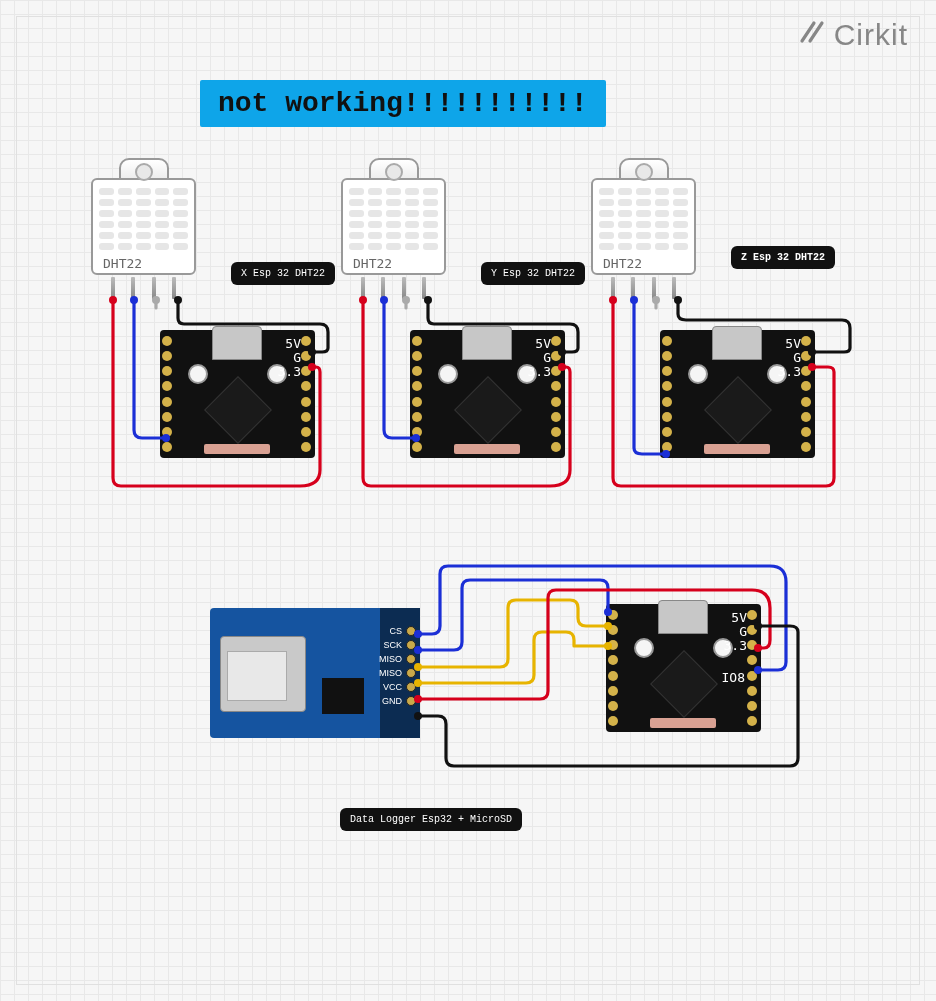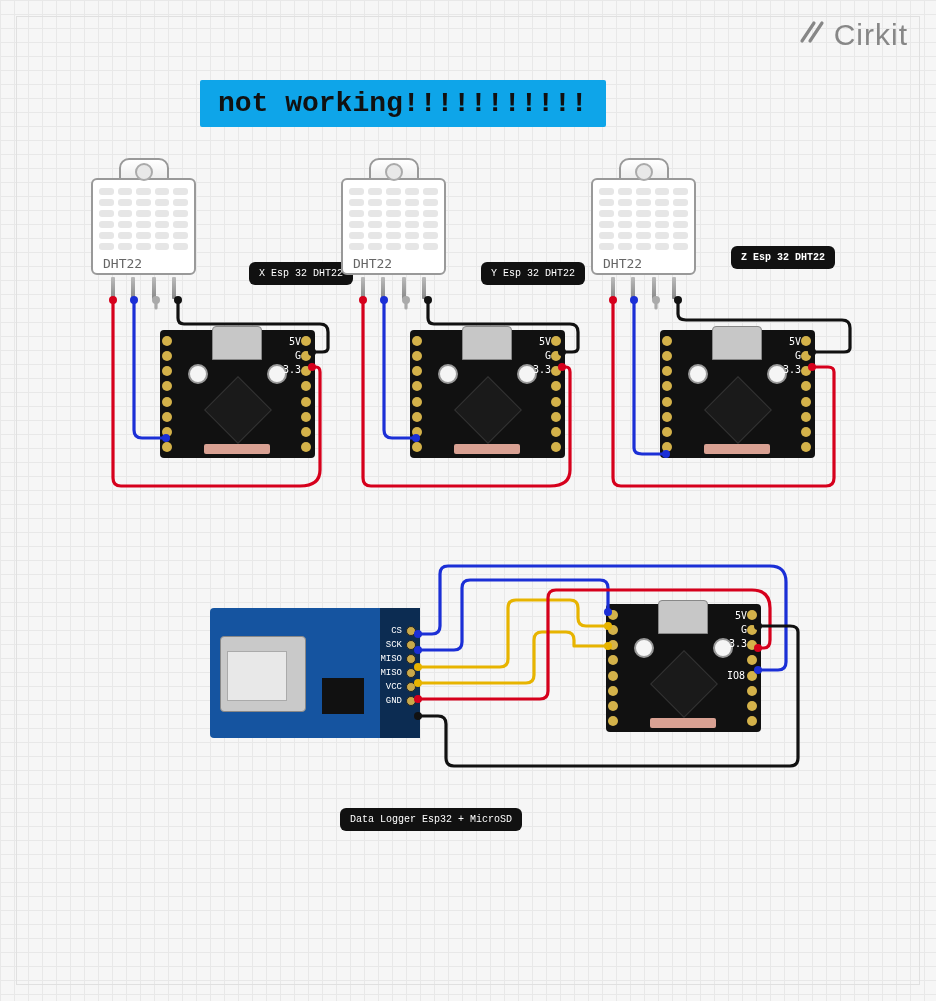--- a/index.html
+++ b/index.html
@@ -147,21 +147,21 @@
   .esp-btn.l { left:28px; top:34px; }
   .esp-btn.r { right:28px; top:34px; }
   .esp-pads-l, .esp-pads-r {
     position:absolute; top:6px; bottom:6px; width:12px;
     display:flex; flex-direction:column; justify-content:space-between;
   }
   .esp-pads-l { left:2px; }
   .esp-pads-r { right:2px; }
   .esp-pad { width:10px; height:10px; background:#d4b24a; border-radius:50%; }
   .esp-pinlbl {
-    position:absolute; color:#fff; font-size:10px; font-family:monospace;
+    position:absolute; color:#fff; font-size:13px; font-family:monospace;
   }
   
   .sd {
     position:absolute; width:210px; height:130px;
     background:#1554a0;
     border-radius:4px;
   }
   .sd-rail {
     position:absolute; top:0; bottom:0; right:0; width:40px;
     background:#0c2c52;
@@ -182,21 +182,21 @@
     width:42px; height:36px; background:#111;
   }
   .sd-pinrow {
     position:absolute; right:4px; top:18px;
     display:flex; flex-direction:column; gap:4px;
   }
   .sd-pin {
     display:flex; align-items:center; gap:4px;
     justify-content:flex-end;
   }
-  .sd-pin-lbl { color:#fff; font-family:Liberation Mono, monospace; font-size:9px; }
+  .sd-pin-lbl { color:#fff; font-family:Liberation Sans, sans-serif; font-size:9px; }
   .sd-pin-hole {
     width:10px; height:10px; background:#c9a94a;
     border-radius:50%; border:1px solid #222;
   }
   svg.wires {
     position:absolute; inset:0;
     width:936px; height:1001px;
     pointer-events:none;
   }
   svg.wires path {
@@ -261,21 +261,21 @@
     </div>
     <div class="dht-label">DHT22</div>
   </div>
   <div class="dht-pins">
       <div class="dht-pin"></div>
       <div class="dht-pin"></div>
       <div class="dht-pin"></div>
       <div class="dht-pin"></div>
     </div>
 </div>
-<div class="label-chip" style="left:231px;top:262px;margin-left:18px;">X Esp 32 DHT22</div>
+<div class="label-chip" style="left:231px;top:262px;">X Esp 32 DHT22</div>
 <div class="esp" style="left:160px;top:330px;">
   <div class="esp-shield"></div>
     <div class="esp-btn l"></div>
     <div class="esp-btn r"></div>
   <div class="esp-chip"></div>
     <div class="esp-ant"></div>
   <div class="esp-pads-l">
       <div class="esp-pad"></div>
       <div class="esp-pad"></div>
       <div class="esp-pad"></div>

